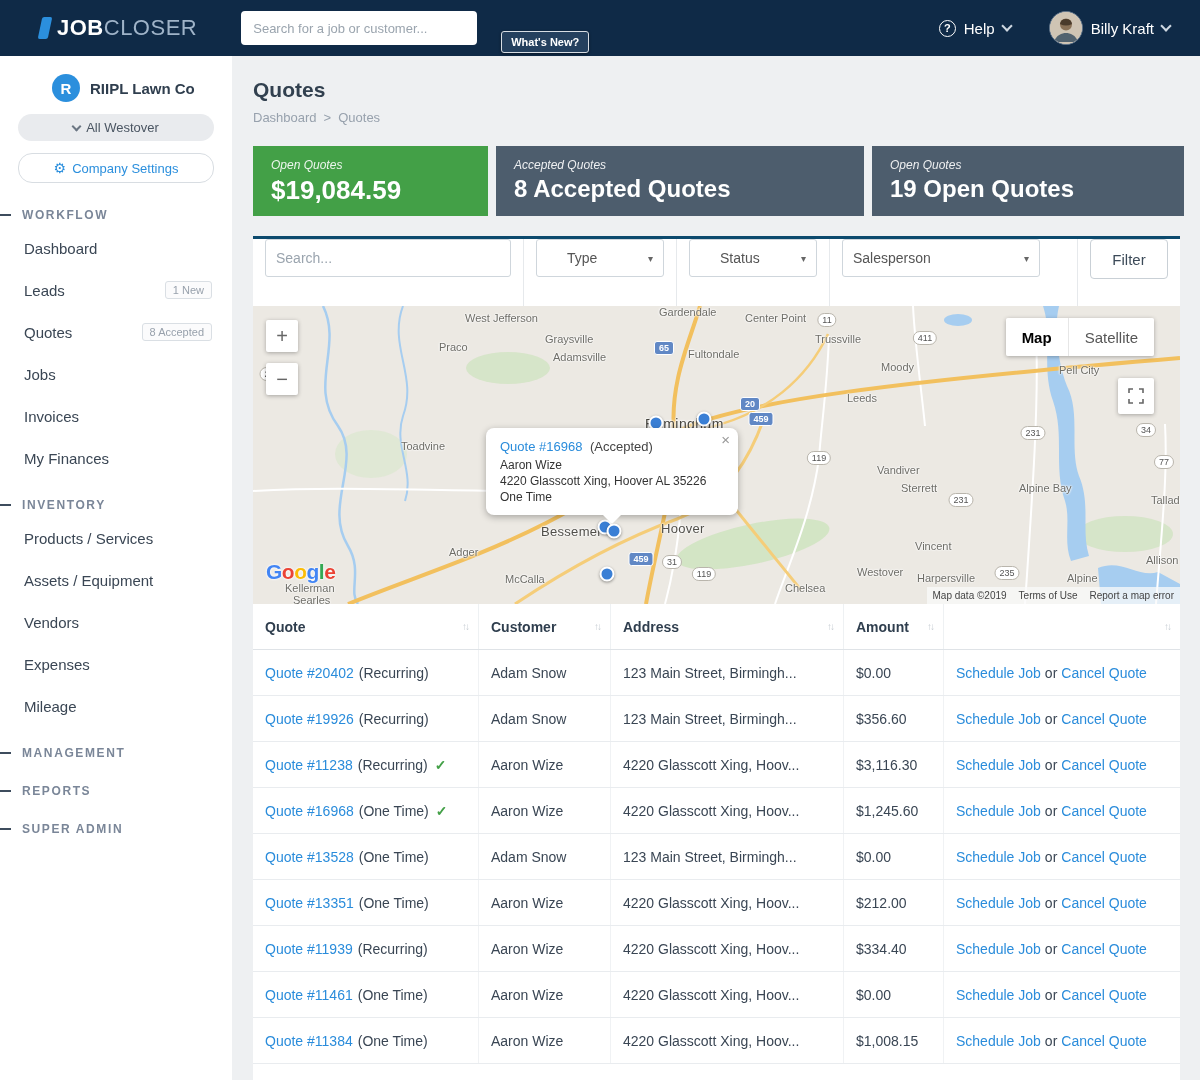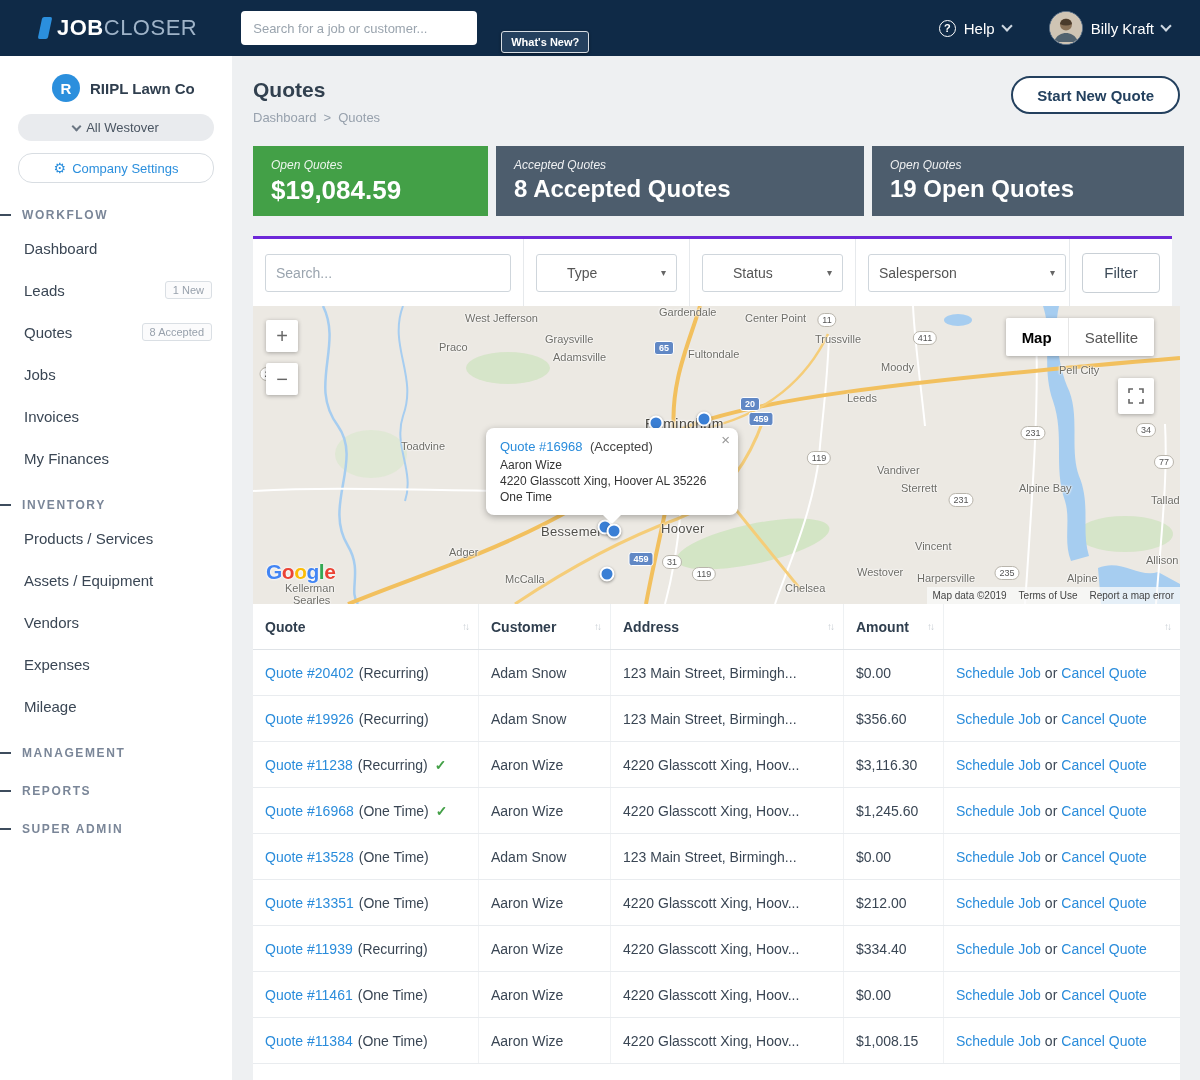--- a/index.html
+++ b/index.html
@@ -66,29 +66,29 @@
 
   .stats { display:flex; gap:8px; margin:6px 16px 0 21px; height:70px; }
   .stat-card { color:#fff; padding:12px 18px; }
   .stat-card.c0 { width:235px; background:#43a047; }
   .stat-card.c1 { width:368px; background:#4d5d6d; }
   .stat-card.c2 { flex:1; background:#4d5d6d; }
   .stat-label { font-style:italic; font-size:12px; color:rgba(255,255,255,.9); }
   .stat-value { font-size:24px; font-weight:bold; margin-top:3px; }
   .stat-card.c0 .stat-value { font-size:26px; }
 
-  .filterbar { margin:20px 28px 0 21px; height:70px; background:#fff;
-    border-top:3px solid #6d28d9; display:flex; align-items:center; padding:0 12px; }
+  .filterbar { margin:20px 20px 0 21px; height:70px; background:#fff;
+    border-top:3px solid #0c4a6e; display:flex; align-items:flex-start; padding:0 12px; }
   .fdiv { width:1px; align-self:stretch; background:#e6e9ec; margin:0 12px; }
   .f-search { width:246px; height:38px; border:1px solid #cfd6dc; border-radius:3px;
     padding:0 10px; font-size:14px; color:#444; font-family:inherit; outline:none; }
   .f-search::placeholder { color:#9aa4ae; }
   .f-select { height:38px; border:1px solid #cfd6dc; border-radius:3px; background:#fff;
     display:flex; align-items:center; padding:0 10px; font-size:14px; color:#555; }
-  .f-select.w1 { width:141px;padding-left:30px; } .f-select.w2 { width:198px; }
+  .f-select.w1 { width:128px;padding-left:30px; } .f-select.w2 { width:198px; }
   .f-caret { margin-left:auto; font-size:10px; color:#666; }
   .f-btn { width:78px; height:40px; background:#fff; border:1px solid #c9d0d6; border-radius:4px;
     color:#3c4a58; font-size:15px; font-family:inherit; }
 
   
   .map { position:relative; margin:0 20px 0 21px; height:298px; background:#ece9e3; overflow:hidden; }
   .map-roads { position:absolute; left:0; top:0; }
   .map-label { position:absolute; color:#6e6d67; font-size:11px; white-space:nowrap;
     text-shadow:0 0 2px #fff, 0 0 2px #fff, 0 0 3px #fff; }
   .map-label.city { font-size:13px; color:#514f4a; letter-spacing:.3px; }
@@ -293,21 +293,20 @@
 
 <main class="main" data-interactable="false">
 
   <div class="page-head" data-interactable="false">
     <h1 class="page-title" data-interactable="false">Quotes</h1>
     <div class="breadcrumb" data-interactable="false">
       <span data-interactable="true">Dashboard</span>
       <span data-interactable="false">&gt;</span>
       <span data-interactable="false">Quotes</span>
     </div>
-    <button class="start-btn" data-interactable="true">Start New Quote</button>
   </div>
 
   <div class="stats" data-interactable="false">
     <div class="stat-card c0" data-interactable="false">
       <div class="stat-label" data-interactable="false">Open Quotes</div>
       <div class="stat-value" data-interactable="false">$19,084.59</div>
     </div>
     <div class="stat-card c1" data-interactable="false">
       <div class="stat-label" data-interactable="false">Accepted Quotes</div>
       <div class="stat-value" data-interactable="false">8 Accepted Quotes</div>

